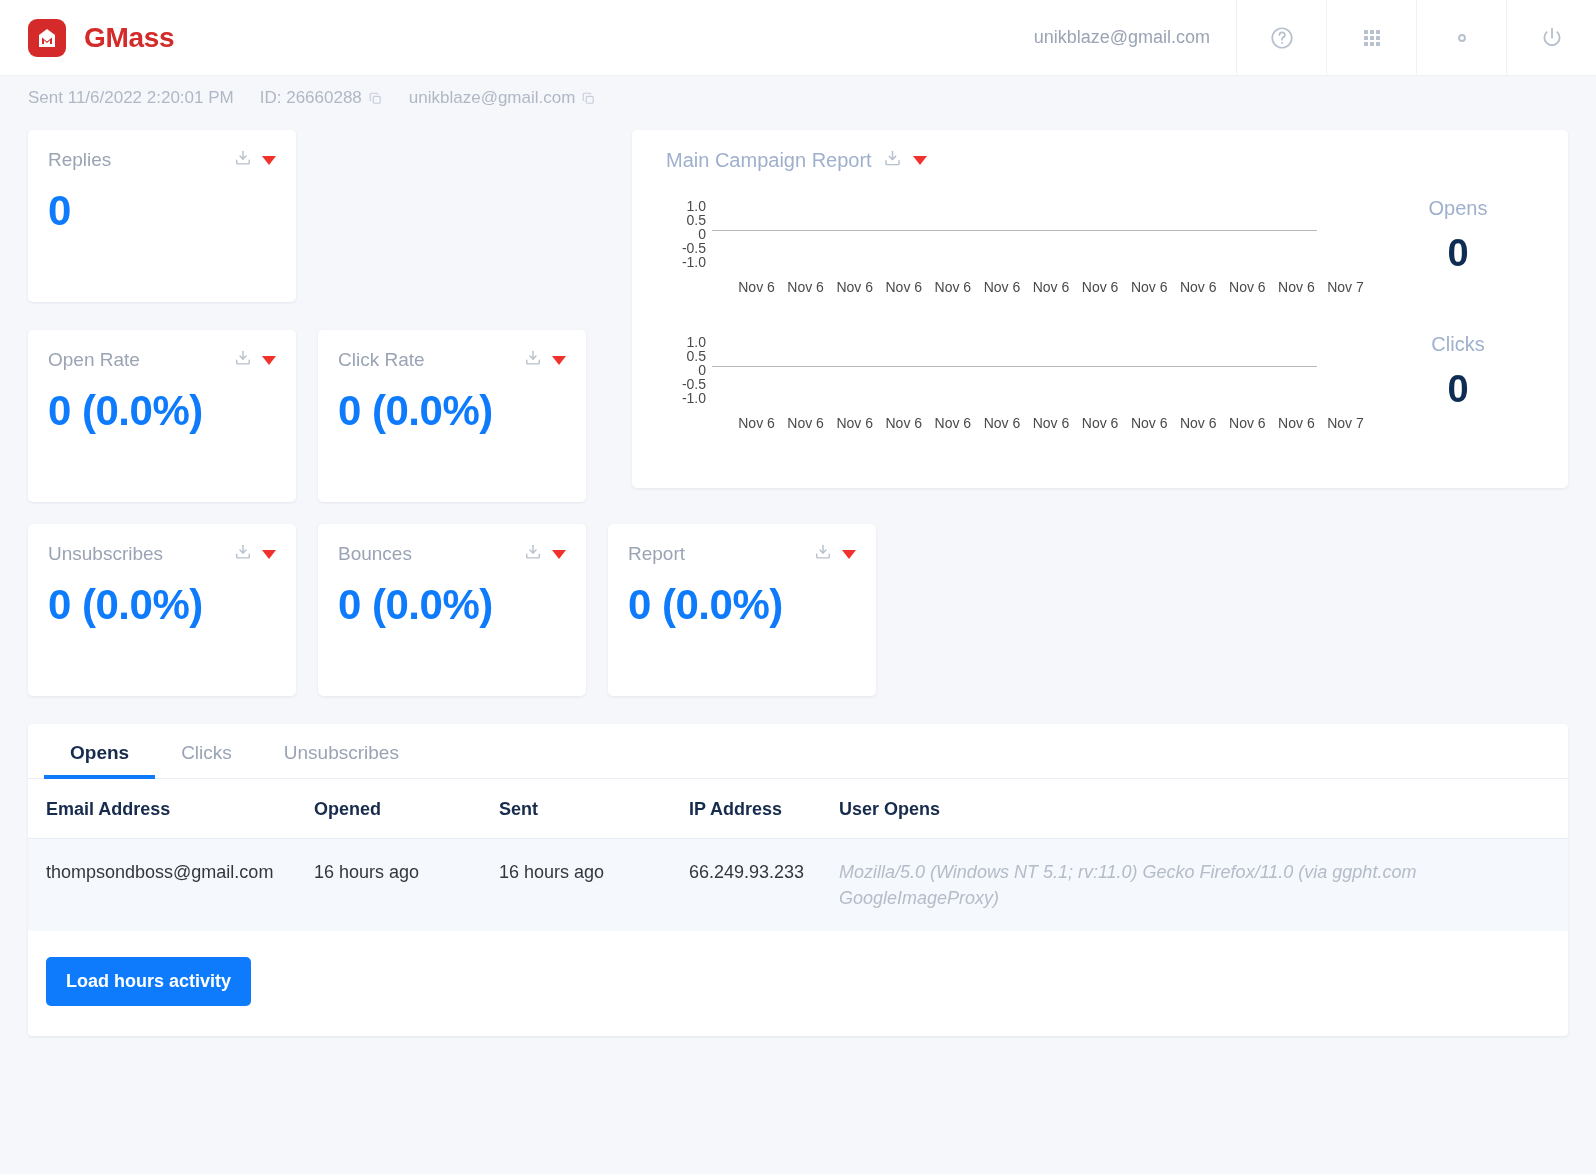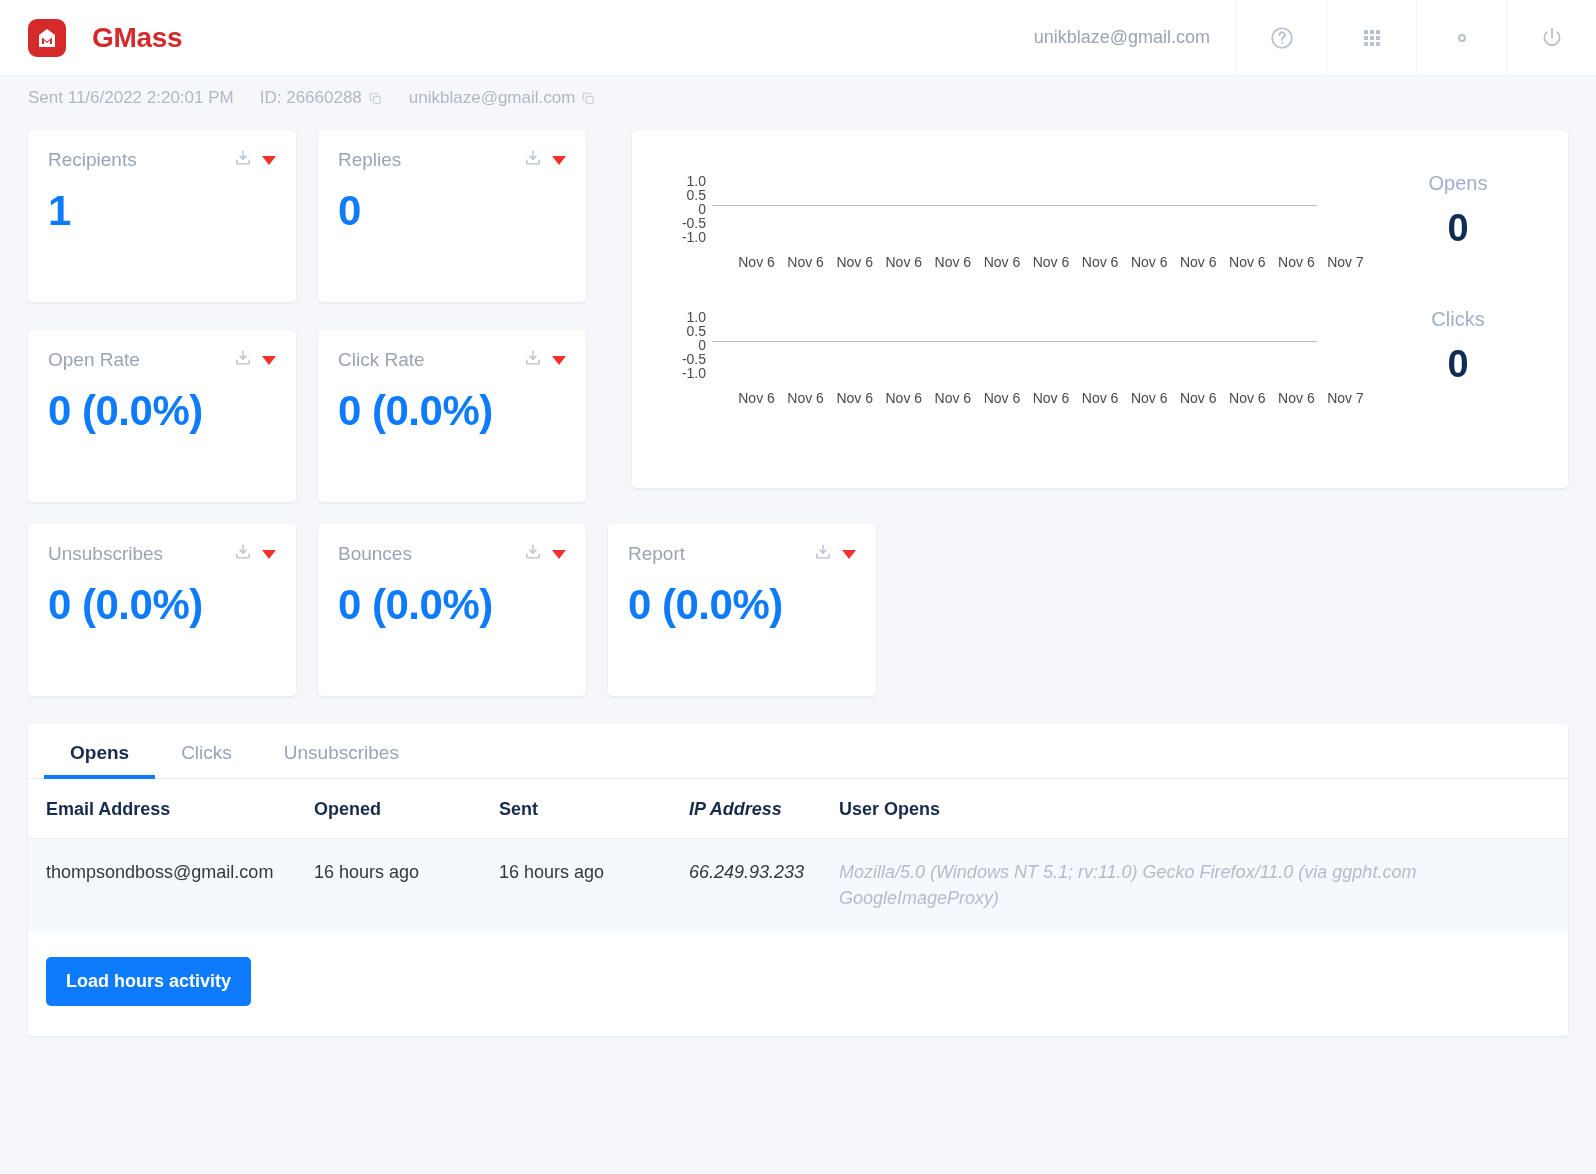--- a/index.html
+++ b/index.html
@@ -13,21 +13,21 @@
 
   
   .topbar {
     height: 76px;
     background: #ffffff;
     display: flex;
     align-items: center;
     border-bottom: 1px solid #eef1f6;
     position: relative;
   }
-  .brand { display: flex; align-items: center; gap: 26px; padding-left: 28px; }
+  .brand { display: flex; align-items: center; gap: 18px; padding-left: 28px; }
   .brand-mark {
     width: 38px; height: 38px; border-radius: 9px;
     background: #d42a2a;
     display: flex; align-items: center; justify-content: center;
   }
   .brand-name {
     color: #d42a2a; font-size: 28px; font-weight: bold; letter-spacing: -0.3px;
   }
   .topbar-right { margin-left: auto; display: flex; align-items: stretch; height: 76px; }
   .user-email {
@@ -174,21 +174,21 @@
     color: #33383f;
     font-size: 18px;
     padding: 20px 10px;
     vertical-align: top;
     line-height: 1.45;
   }
   tbody tr { background: #f5f8fd; }
   .col-email { padding-left: 18px; width: 276px; }
   .col-opened { width: 185px; }
   .col-sent { width: 190px; }
-  .col-ip { width: 150px; font-style: italic; }
+  .col-ip { width: 150px; }
   .col-ua { color: #b4bcc8; padding-right: 90px; font-style: italic; }
   .panel-foot { padding: 26px 18px 30px 18px; }
   .btn-load {
     background: #0d7bfc; color: #ffffff;
     border: none; border-radius: 5px;
     font-family: "Liberation Sans", sans-serif;
     font-size: 18px; font-weight: bold;
     padding: 14px 20px;
     cursor: pointer;
   }
@@ -269,36 +269,20 @@
         <path d="M5.5 15.5H5a1.5 1.5 0 0 1-1.5-1.5V5A1.5 1.5 0 0 1 5 3.5h9A1.5 1.5 0 0 1 15.5 5v.5"></path>
       </svg>
     </span>
   </div>
 
   <div class="grid">
 
     <div class="left-cards">
 
       <div class="row-cards">
-        <div class="card card-sm">
-          <div class="card-head">
-            <span class="card-label">Recipients</span>
-            <span class="card-actions">
-              <span>
-                <svg width="20" height="20" viewBox="0 0 24 24" fill="none" stroke="#b7c0cd" stroke-width="1.7" stroke-linecap="round">
-                  <path d="M12 4v9"></path>
-                    <path d="M8.4 9.6 12 13.2l3.6-3.6"></path>
-                  <path d="M4.5 14.5v3.5a1 1 0 0 0 1 1h13a1 1 0 0 0 1-1v-3.5"></path>
-                </svg>
-              </span>
-              <span class="caret"></span>
-            </span>
-          </div>
-          <div class="card-value">1</div>
-        </div>
 
         <div class="card card-sm">
           <div class="card-head">
             <span class="card-label">Replies</span>
             <span class="card-actions">
               <span>
                 <svg width="20" height="20" viewBox="0 0 24 24" fill="none" stroke="#b7c0cd" stroke-width="1.7" stroke-linecap="round">
                   <path d="M12 4v9"></path>
                     <path d="M8.4 9.6 12 13.2l3.6-3.6"></path>
                   <path d="M4.5 14.5v3.5a1 1 0 0 0 1 1h13a1 1 0 0 0 1-1v-3.5"></path>
@@ -342,20 +326,31 @@
               </span>
               <span class="caret"></span>
             </span>
           </div>
           <div class="card-value">0 (0.0%)</div>
         </div>
       </div>
     </div>
 
     <div class="chart-card">
+      <div class="chart-title-row">
+        <span class="chart-title">Main Campaign Report</span>
+        <span>
+          <svg width="21" height="21" viewBox="0 0 24 24" fill="none" stroke="#b7c0cd" stroke-width="1.7" stroke-linecap="round">
+            <path d="M12 4v9"></path>
+              <path d="M8.4 9.6 12 13.2l3.6-3.6"></path>
+            <path d="M4.5 14.5v3.5a1 1 0 0 0 1 1h13a1 1 0 0 0 1-1v-3.5"></path>
+          </svg>
+        </span>
+        <span class="caret"></span>
+      </div>
 
       <div class="chart-block">
         <div class="plot-wrap">
           <div class="y-axis">
             <span class="y-tick">1.0</span>
             <span class="y-tick">0.5</span>
             <span class="y-tick">0</span>
             <span class="y-tick">-0.5</span>
             <span class="y-tick">-1.0</span>
           </div>

